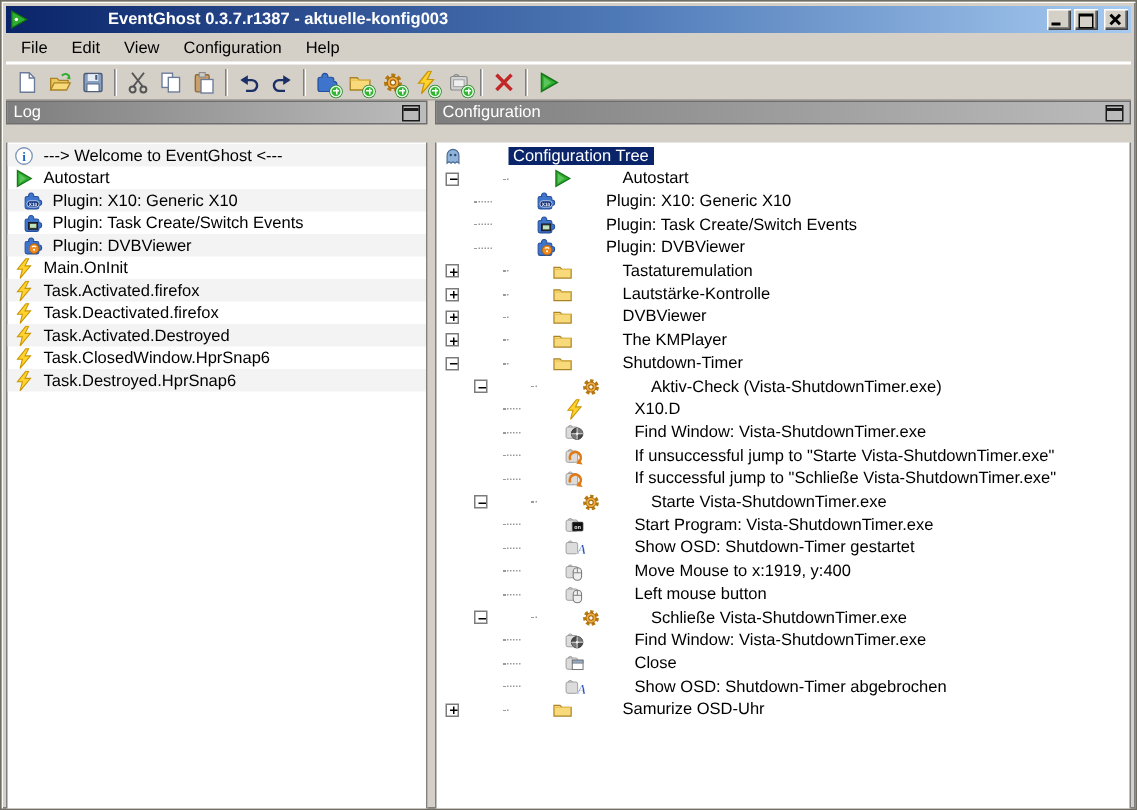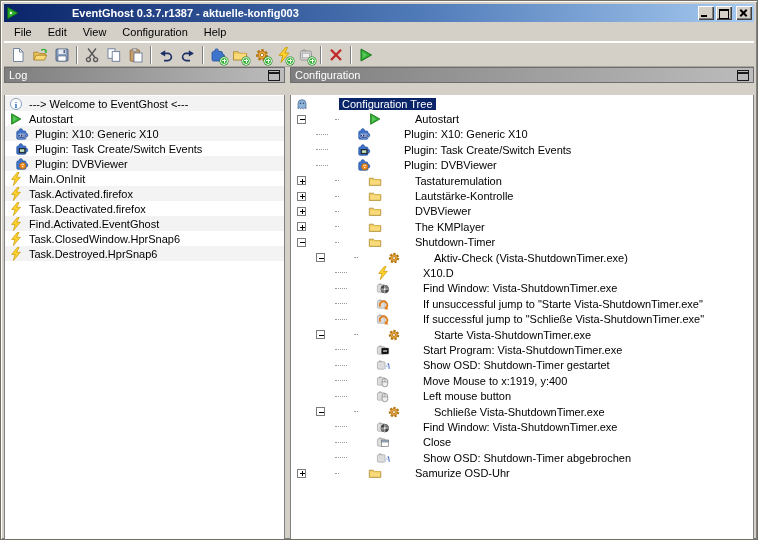--- a/index.html
+++ b/index.html
@@ -380,21 +380,21 @@
         <div class="lrow">
             <svg class="ic">
               <use href="#i-lightning"></use>
             </svg>
             <span>Task.Deactivated.firefox</span>
           </div>
         <div class="lrow">
             <svg class="ic">
               <use href="#i-lightning"></use>
             </svg>
-            <span>Find.Activated.EventGhost</span>
+            <span>Task.Activated.Destroyed</span>
           </div>
         <div class="lrow">
             <svg class="ic">
               <use href="#i-lightning"></use>
             </svg>
             <span>Task.ClosedWindow.HprSnap6</span>
           </div>
         <div class="lrow">
             <svg class="ic">
               <use href="#i-lightning"></use>

